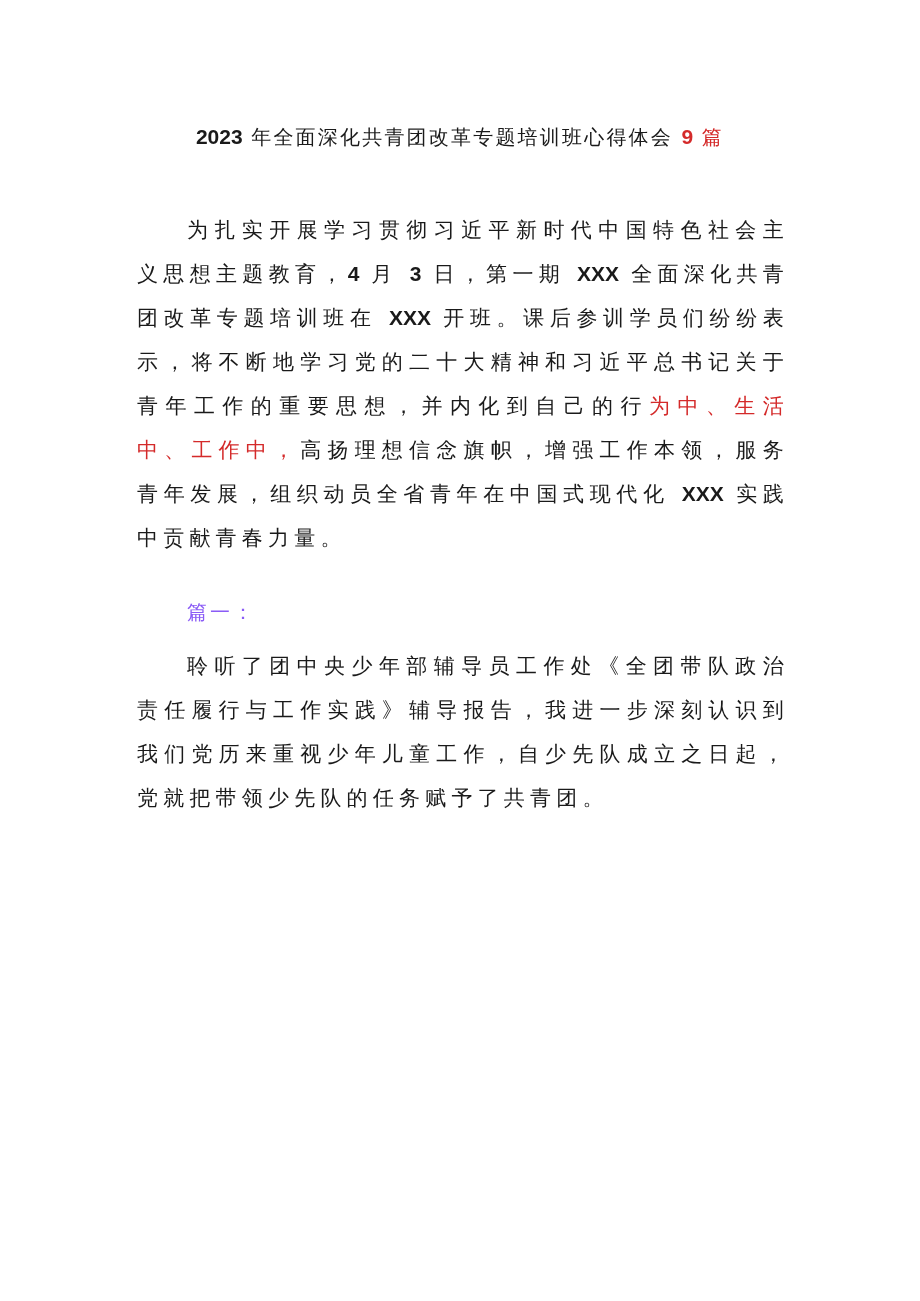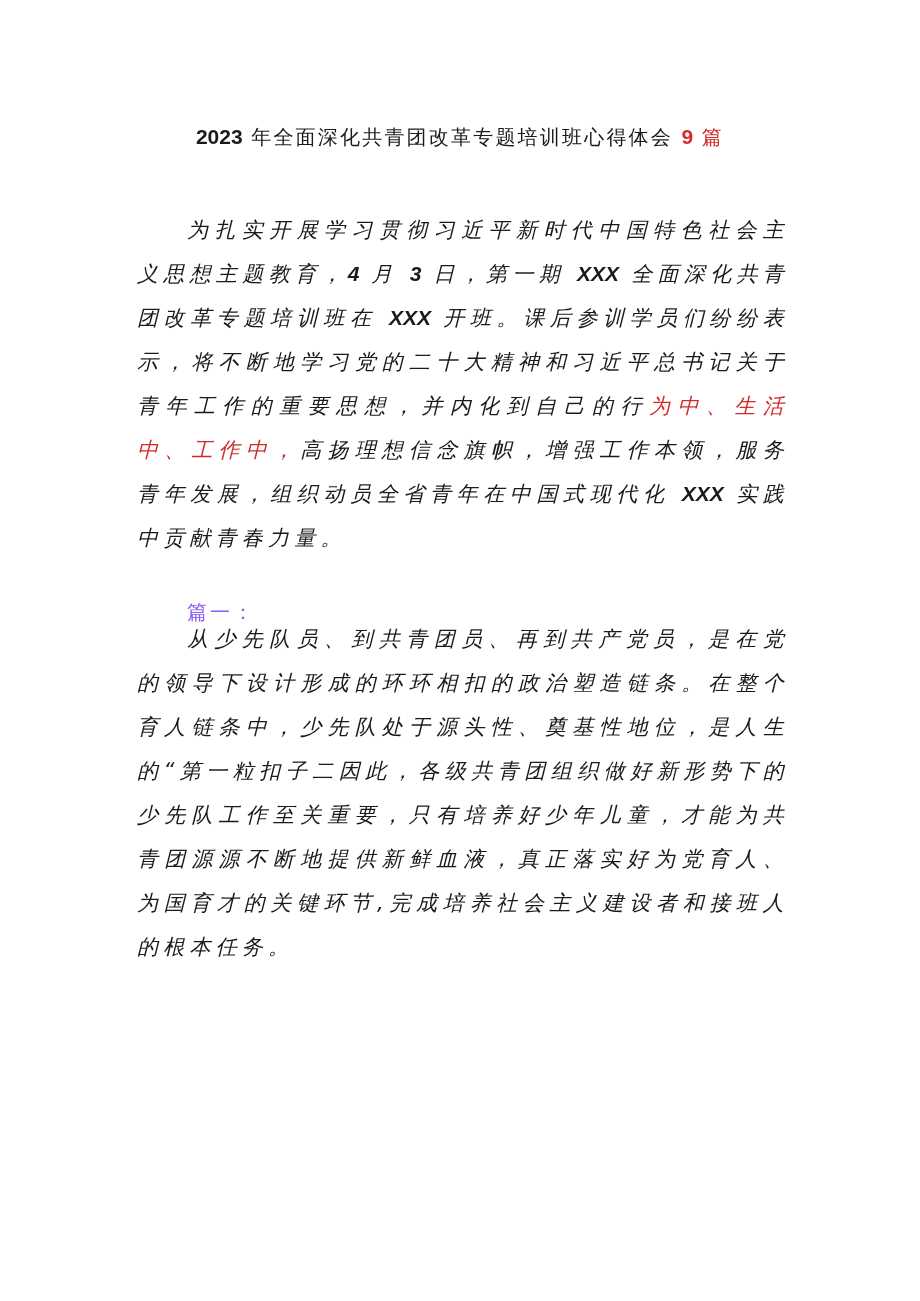--- a/index.html
+++ b/index.html
@@ -5,21 +5,21 @@
   html, body { margin: 0; padding: 0; background: #ffffff; }
   body { width: 920px; height: 1301px; position: relative; overflow: hidden;
          font-family: "DejaVu Sans", "Liberation Sans", sans-serif; color: #1a1a1a; }
   .page { position: absolute; left: 0; top: 0; width: 920px; height: 1301px; background: #fff; border-radius: 12px; }
   .title { position: absolute; top: 122px; left: 0; width: 920px; text-align: center;
            font-size: 20px; letter-spacing: 2.2px; color: #1a1a1a; line-height: 30px; }
   .title .num { font-family: "Liberation Sans", sans-serif; font-weight: bold; font-size: 21px; letter-spacing: 0; }
   .red { color: #d42a2a; }
   .body-text { position: absolute; left: 137px; width: 652px; font-size: 21px;
                line-height: 44px; letter-spacing: 5.2px; text-align: justify; }
-  .body-text p { margin: 0; text-indent: 50px; font-style: italic; }
+  .body-text p { margin: 0; text-indent: 50px; }
   .b { font-family: "Liberation Sans", sans-serif; font-weight: bold; letter-spacing: 0; }
   .intro { top: 208px; }
   .section-heading { position: absolute; top: 597px; left: 187px; font-size: 20px;
                      line-height: 30px; letter-spacing: 3px; color: #8b5cf6; }
   .sec1 { top: 617px; }
   .sec1 p + p { margin-top: 0; }
 </style>
 </head>
 <body>
 
@@ -32,16 +32,16 @@
     <span class="red">篇</span>
   </div>
 
   <div class="body-text intro">
     <p><span>为扎实开展学习贯彻习近平新时代中国特色社会主义思想主题教育，</span><span class="b">4</span> <span>月</span> <span class="b">3</span> <span>日，第一期</span> <span class="b">XXX</span> <span>全面深化共青团改革专题培训班在</span> <span class="b">XXX</span> <span>开班。课后参训学员们纷纷表示，将不断地学习党的二十大精神和习近平总书记关于青年工作的重要思想，并内化到自己的行</span><span class="red">为中、生活中、工作中，</span><span>高扬理想信念旗帜，增强工作本领，服务青年发展，组织动员全省青年在中国式现代化</span> <span class="b">XXX</span> <span>实践中贡献青春力量。</span></p>
   </div>
 
   <div class="section-heading">篇一：</div>
 
   <div class="body-text sec1">
-    <p>从少先队员、到共青团员、再到共产党员，是在党的领导下设计形成的环环相扣的政治塑造链条。在整个育人链条中，少先队处于源头性、奠基性地位，是人生的“第一粒扣子二因此，各级共青团组织做好新形势下的少先队工作至关重要，只有培养好少年儿童，才能为共青团源源不断地提供新鲜血液，真正落实好为党育人、为国育才的关键环节,完成培养社会主义建设者和接班人的根本任务。</p>
+    <p style="margin-top:27px">聆听了团中央少年部辅导员工作处《全团带队政治责任履行与工作实践》辅导报告，我进一步深刻认识到我们党历来重视少年儿童工作，自少先队成立之日起，党就把带领少先队的任务赋予了共青团。</p>
   </div>
 
 </div>
 
 </body></html>

